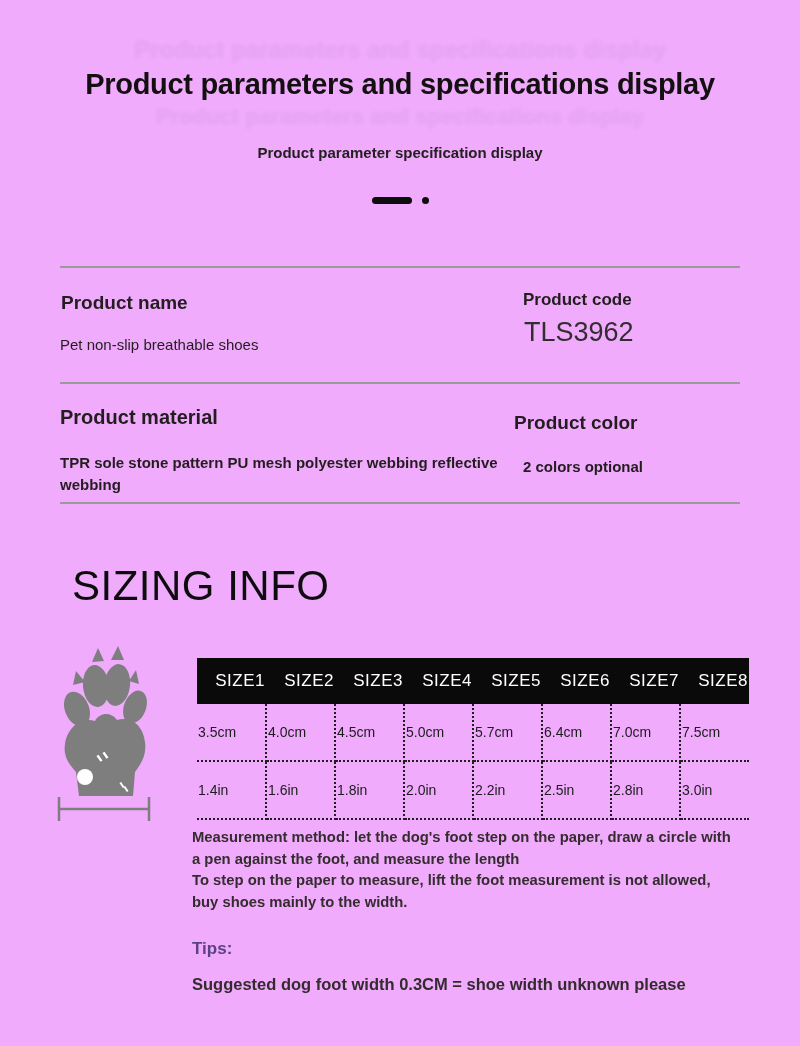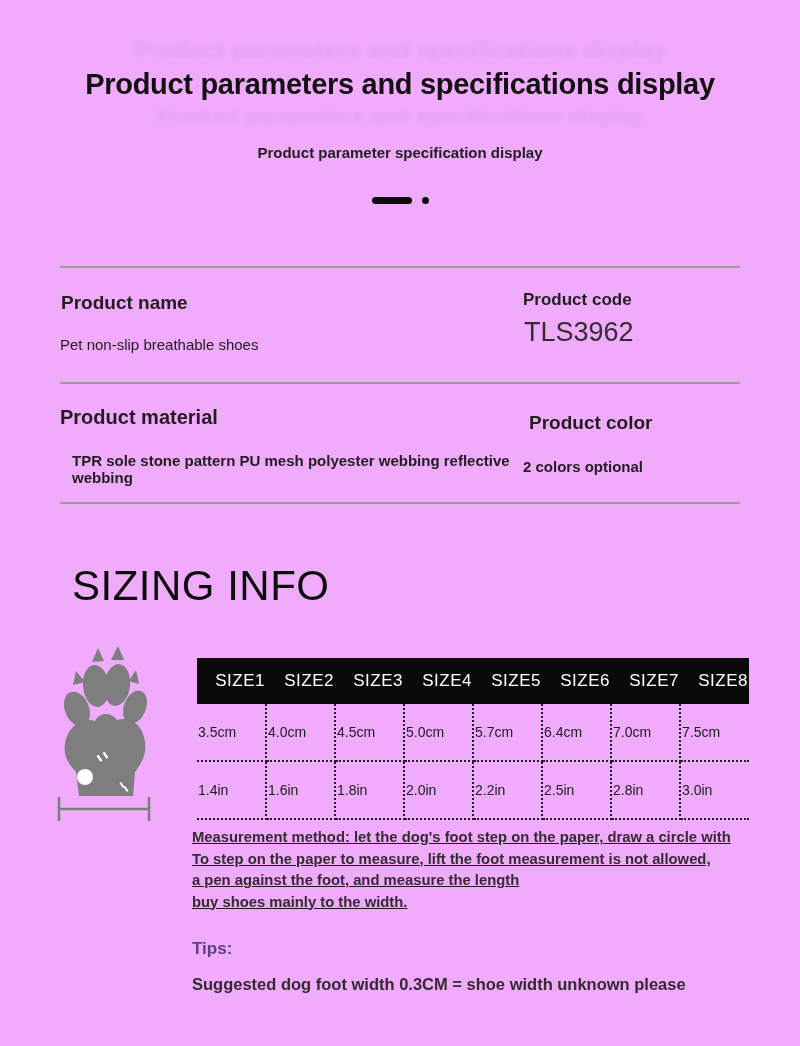--- a/index.html
+++ b/index.html
@@ -31,43 +31,43 @@
   .divider .dot{width:7px;height:7px;border-radius:50%;background:#0d0d0d;margin-top:1px;}
   
   .hline{position:absolute;left:60px;width:680px;height:2px;background:#9a9a9a;}
   .hl-1{top:266px;}.hl-2{top:382px;}.hl-3{top:502px;}
   .spec-label{position:absolute;font-weight:700;font-size:19px;color:#231d1f;}
   .lbl-name{left:61px;top:292px;}
   .lbl-code{left:523px;top:290px;font-size:17px;}
   .val-name{left:60px;top:336px;font-weight:400;font-size:15px;position:absolute;color:#231d1f;}
   .val-code{left:524px;top:317px;position:absolute;font-size:27px;font-weight:400;color:#332d31;}
   .lbl-material{left:60px;top:406px;font-size:20px;}
-  .lbl-color{left:529px;top:412px;}
-  .val-material{position:absolute;left:60px;top:452px;width:462px;font-weight:700;font-size:15px;line-height:17px;color:#231d1f;margin-left:12px;}
+  .lbl-color{left:514px;top:412px;}
+  .val-material{position:absolute;left:60px;top:452px;width:462px;font-weight:700;font-size:15px;line-height:22px;color:#231d1f;}
   .val-color{position:absolute;left:523px;top:458px;font-weight:700;font-size:15px;color:#231d1f;}
   
   .sizing-heading{
     position:absolute;left:72px;top:562px;font-size:42px;font-weight:400;
     letter-spacing:.5px;color:#0d0d0d;
   }
   .paw-fig{position:absolute;left:55px;top:646px;width:100px;height:176px;}
   .size-table{
     position:absolute;left:197px;top:658px;width:552px;border-collapse:collapse;table-layout:fixed;
   }
   .size-table th{
     background:#0a0a0a;color:#ffffff;font-weight:400;font-size:17px;
     height:44px;text-align:right;letter-spacing:.5px;
   }
   .size-table td{
     height:54px;text-align:left;font-size:14px;color:#1c1c1c;
     border-bottom:2px dotted #1e1e1e;
   }
   .size-table td:not(:last-child){border-right:2px dotted #1e1e1e;}
   
-  .notes{position:absolute;left:192px;top:827px;width:575px;text-decoration:underline;}
+  .notes{position:absolute;left:192px;top:827px;width:575px;}
   .note-line{font-weight:700;font-size:14.8px;line-height:21.5px;color:#342c2e;}
   .tips-label{position:absolute;left:192px;top:939px;font-weight:700;font-size:17px;color:#5b4286;}
   .tips-text{position:absolute;left:192px;top:971px;width:575px;}
   .tips-line{font-weight:700;font-size:16.5px;line-height:26px;color:#332b2d;}
 </style>
 </head>
 <body>
 
 <div class="page">
 
@@ -152,22 +152,22 @@
         <td>2.2in</td>
         <td>2.5in</td>
         <td>2.8in</td>
         <td>3.0in</td>
       </tr>
     </tbody>
   </table>
 
   <div class="notes">
     <div class="note-line">Measurement method: let the dog's foot step on the paper, draw a circle with</div>
+    <div class="note-line">a pen against the foot, and measure the length</div>
     <div class="note-line">To step on the paper to measure, lift the foot measurement is not allowed,</div>
-    <div class="note-line">a pen against the foot, and measure the length</div>
     <div class="note-line">buy shoes mainly to the width.</div>
   </div>
 
   <div class="tips-label">Tips:</div>
   <div class="tips-text">
     <div class="tips-line">Suggested dog foot width 0.3CM = shoe width unknown please</div>
   </div>
 
 </div>
 

